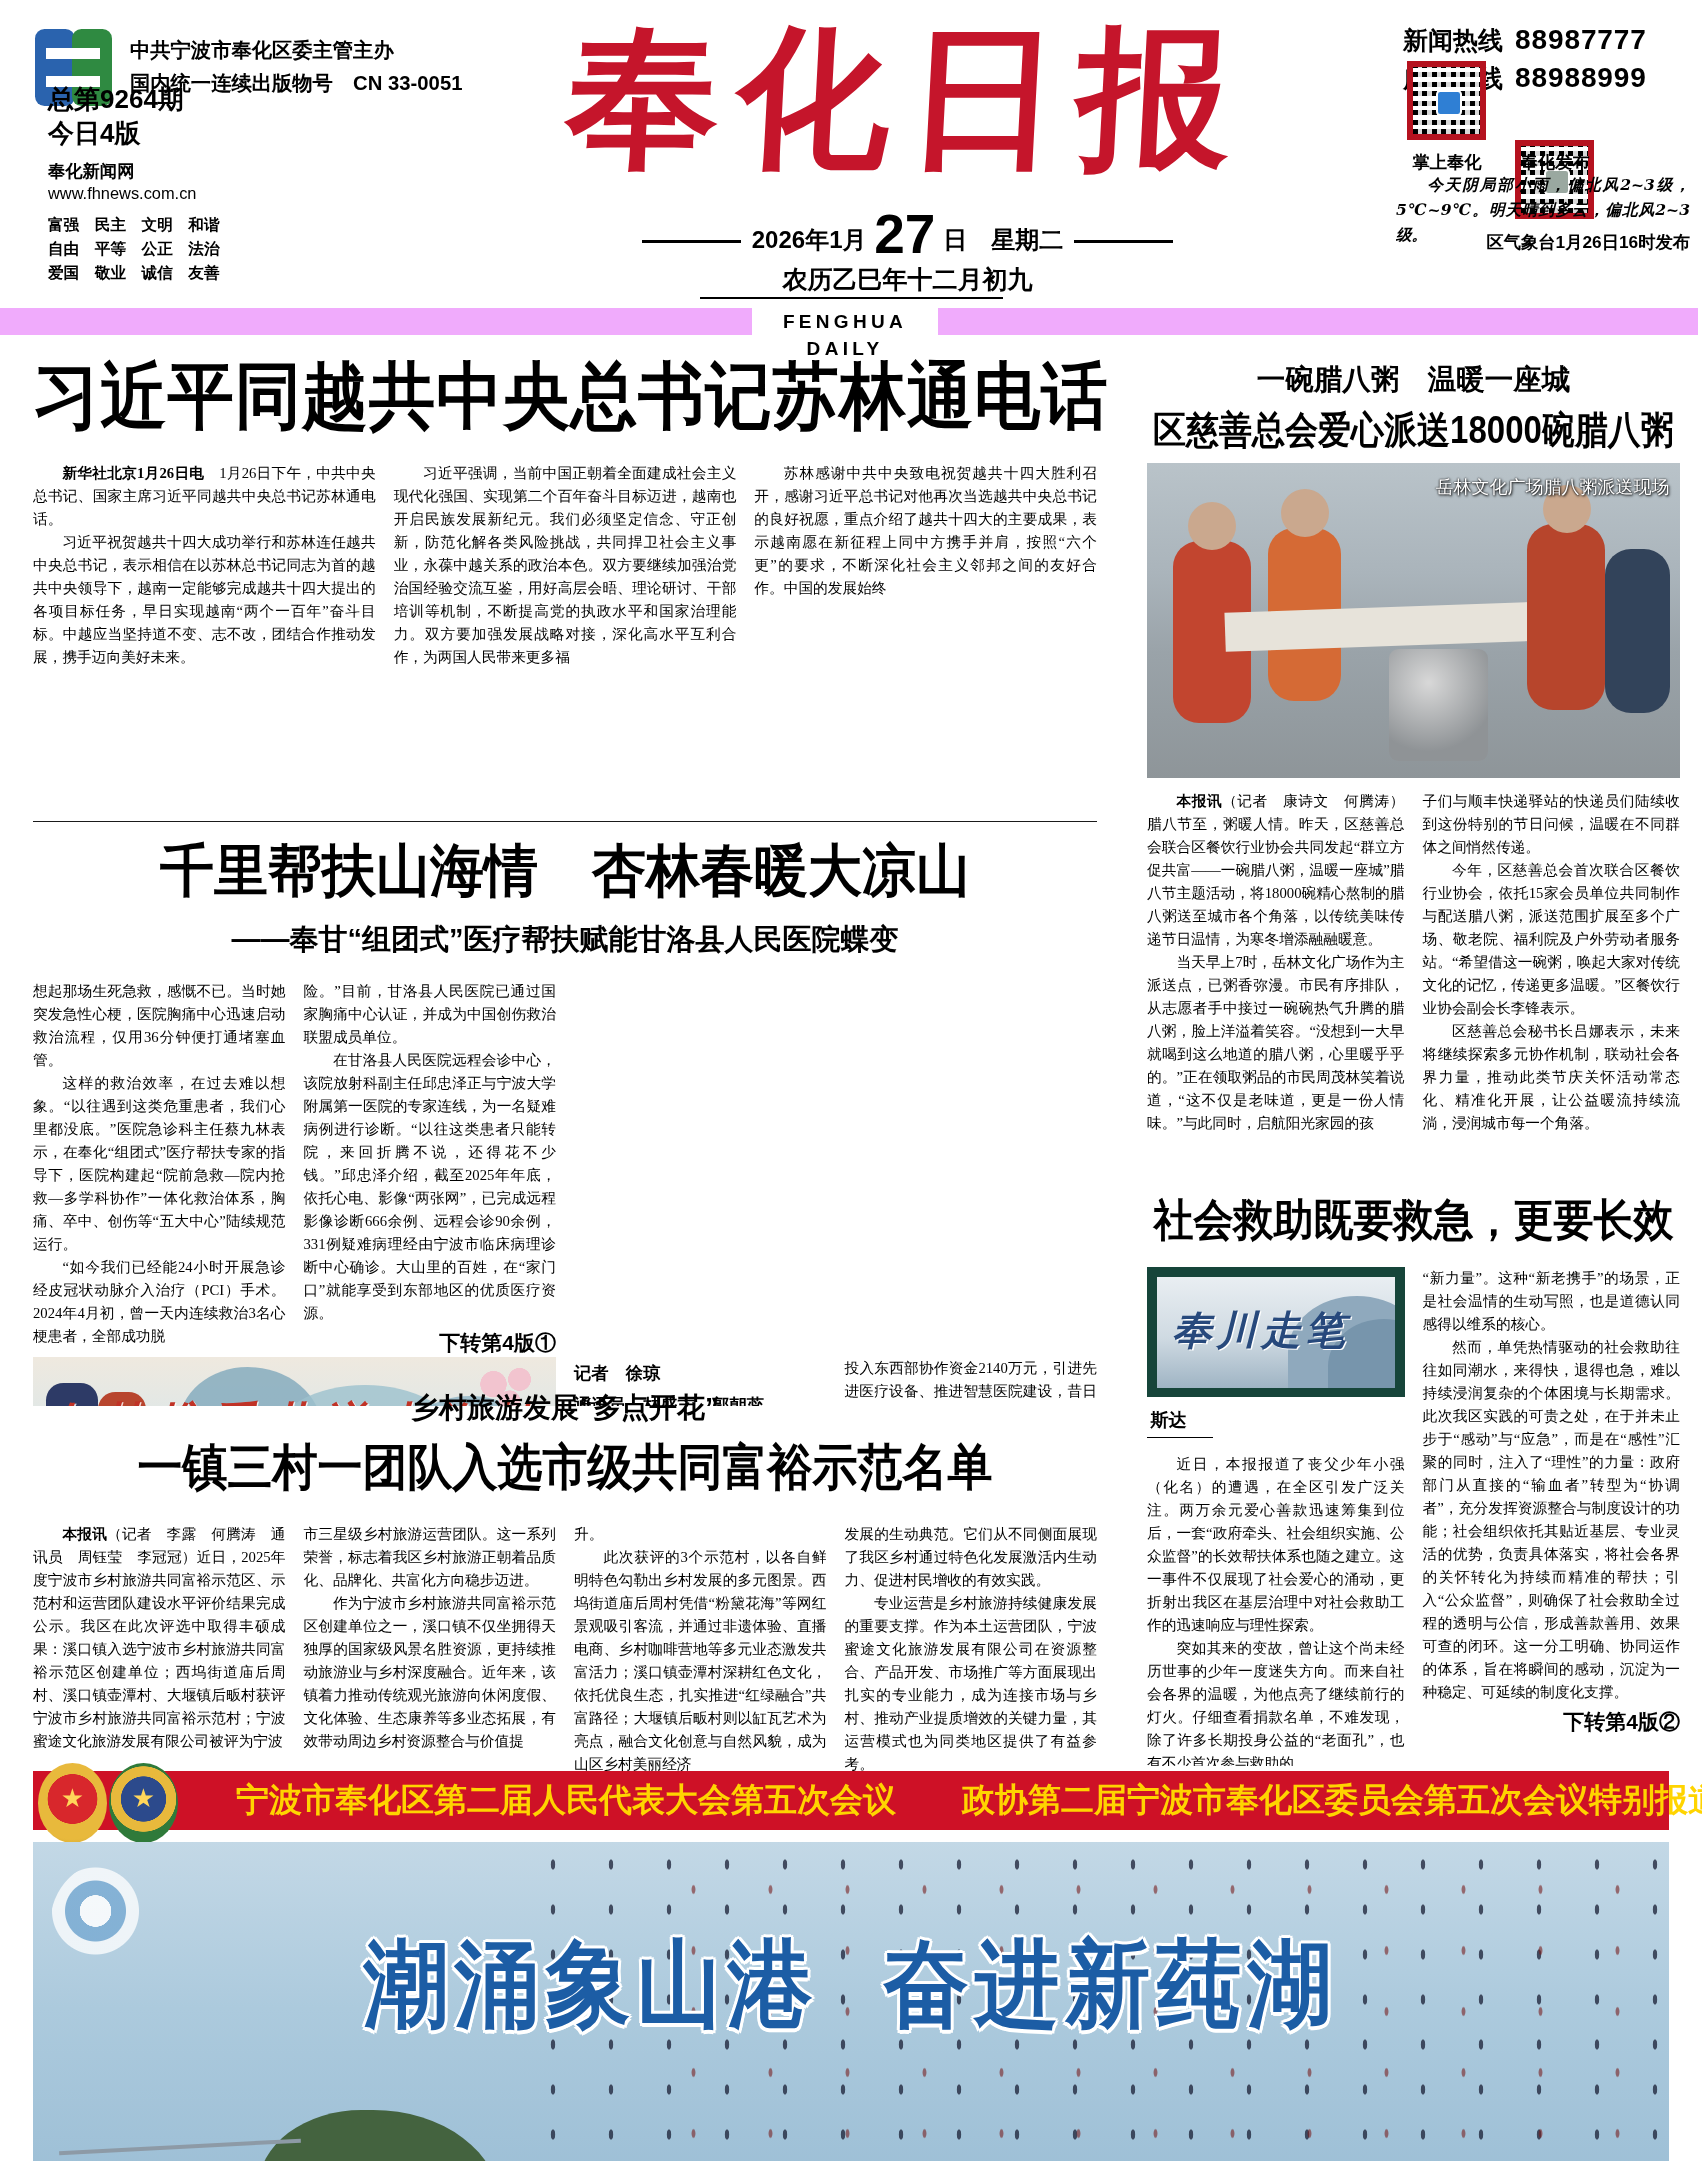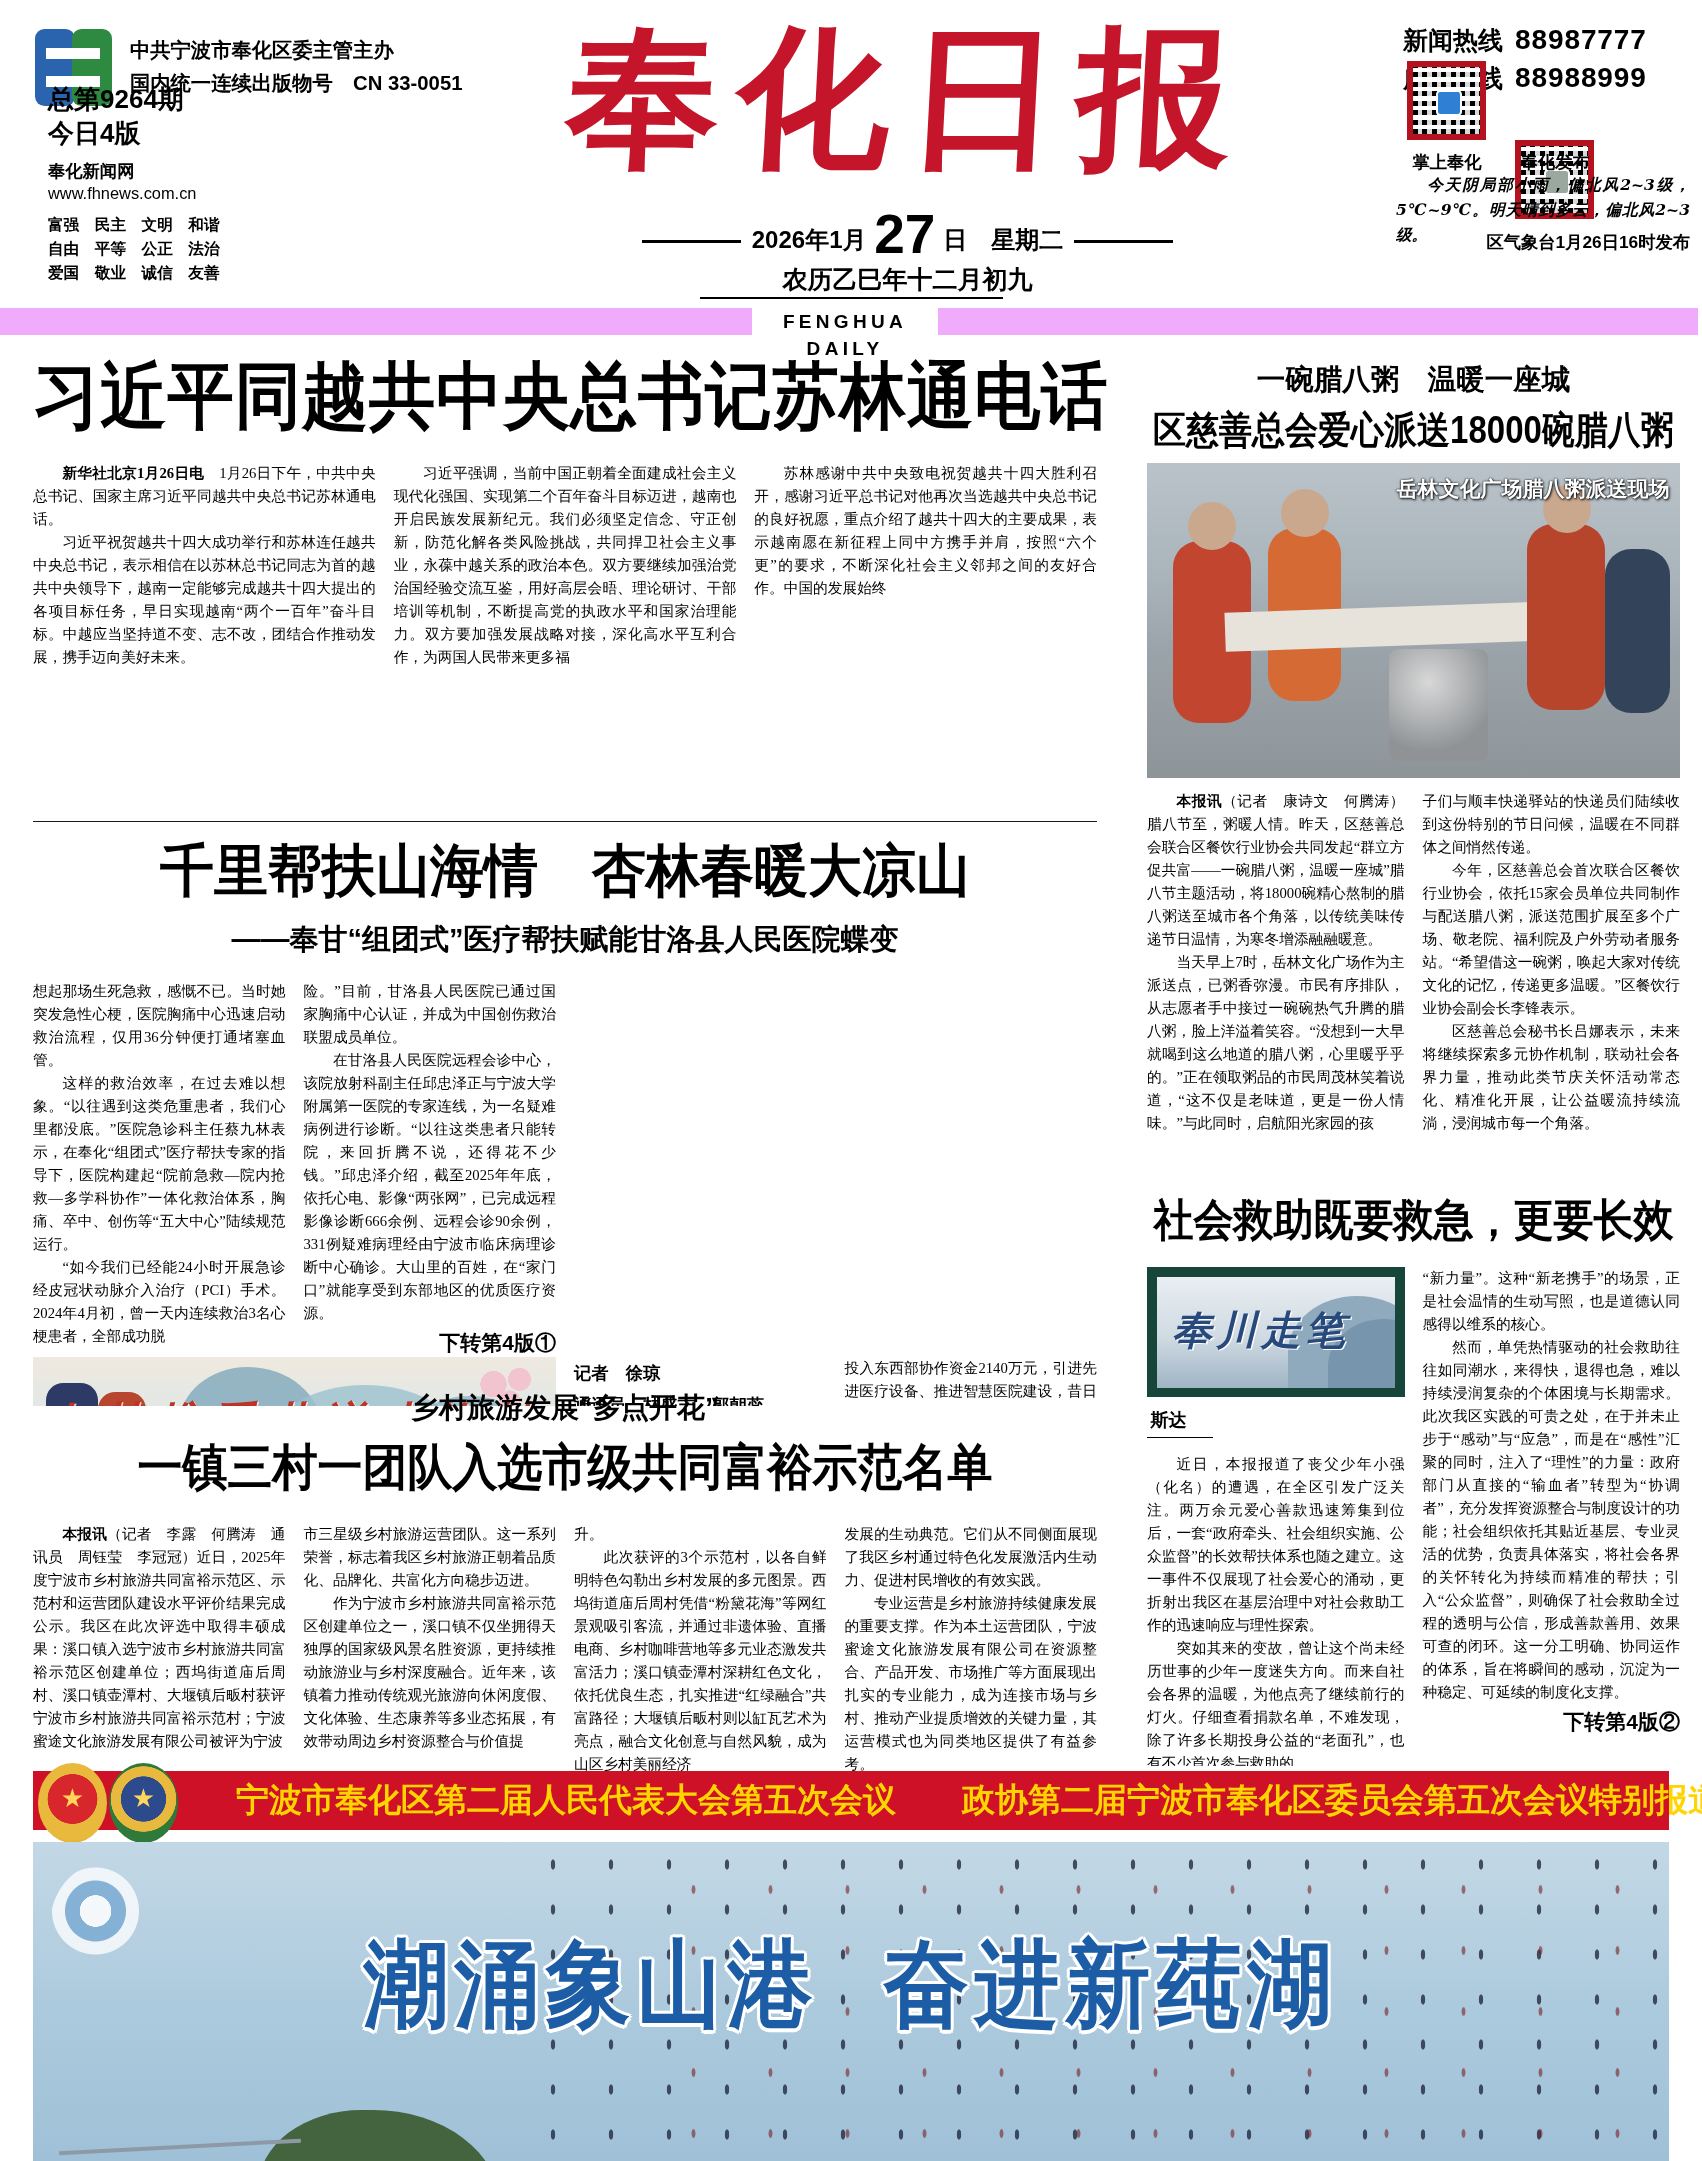--- a/index.html
+++ b/index.html
@@ -66,21 +66,21 @@
       font-weight:900;font-size:33px;white-space:nowrap;transform:scaleY(1.15);transform-origin:center top;}
   .por-photo{left:1147px;top:463px;width:533px;height:315px;overflow:hidden;
       background:linear-gradient(180deg,#b9c3c9 0%,#aab4bb 35%,#9aa3a9 60%,#8e9599 100%);}
   .pp-table{position:absolute;left:78px;top:143px;width:389px;height:39px;background:#e7e3da;transform:rotate(-2deg);}
   .pp-pot{position:absolute;left:242px;top:186px;width:99px;height:112px;background:radial-gradient(circle at 40% 30%,#d8d8d8,#8f9396 70%);border-radius:9.5px;}
   .pp-p1{position:absolute;left:26px;top:78px;width:78px;height:182px;background:#c2452f;border-radius:26px;}
   .pp-p2{position:absolute;left:121px;top:65px;width:73px;height:173px;background:#d56a35;border-radius:26px;}
   .pp-p3{position:absolute;left:380px;top:61px;width:78px;height:186px;background:#b7452c;border-radius:26px;}
   .pp-p4{position:absolute;left:458px;top:86px;width:65px;height:164px;background:#32435a;border-radius:26px;}
   .pp-head{position:absolute;width:48px;height:48px;background:#caa88e;border-radius:50%;}
-  .por-caption{position:absolute;right:10.4px;top:12px;color:#fff;font-size:21px;font-weight:bold;
+  .por-caption{position:absolute;right:10.4px;top:12px;color:#fff;font-size:18px;font-weight:normal;
       text-shadow:0.9px 0.9px 2.6px #000,-0.4px -0.4px 1.7px #000;}
   .por-body{left:1147px;top:790px;width:533px;height:381px;overflow:hidden;}
   
   .op-headline{left:1147px;top:1190px;width:533px;text-align:center;font-family:"Liberation Sans",sans-serif;
       font-weight:900;font-size:40px;white-space:nowrap;transform:scaleY(1.1);transform-origin:center top;}
   .op-body{left:1147px;top:1267px;width:533px;height:499px;overflow:hidden;}
   .fczb{width:100%;height:130px;background:#16453a;padding:9.5px;box-sizing:border-box;margin-bottom:11.2px;}
   .fczb .inner{width:100%;height:100%;position:relative;overflow:hidden;
       background:linear-gradient(180deg,#e9eef2 0%,#cfdae2 55%,#9fb4c4 100%);}
   .fczb .mt1{position:absolute;left:55%;top:18%;width:138px;height:112px;background:#8fa9bd;border-radius:50% 50% 0 0;}

